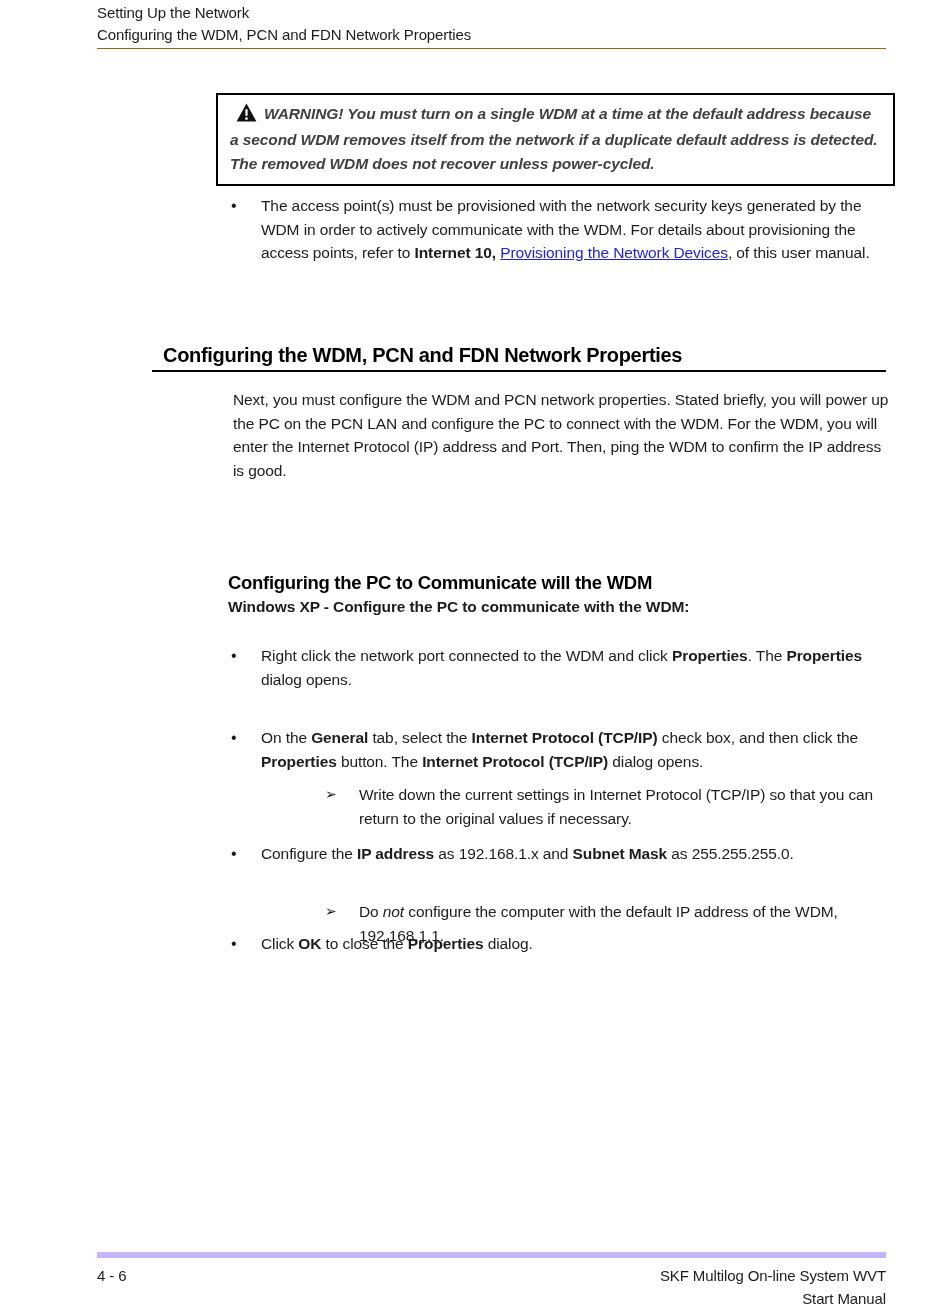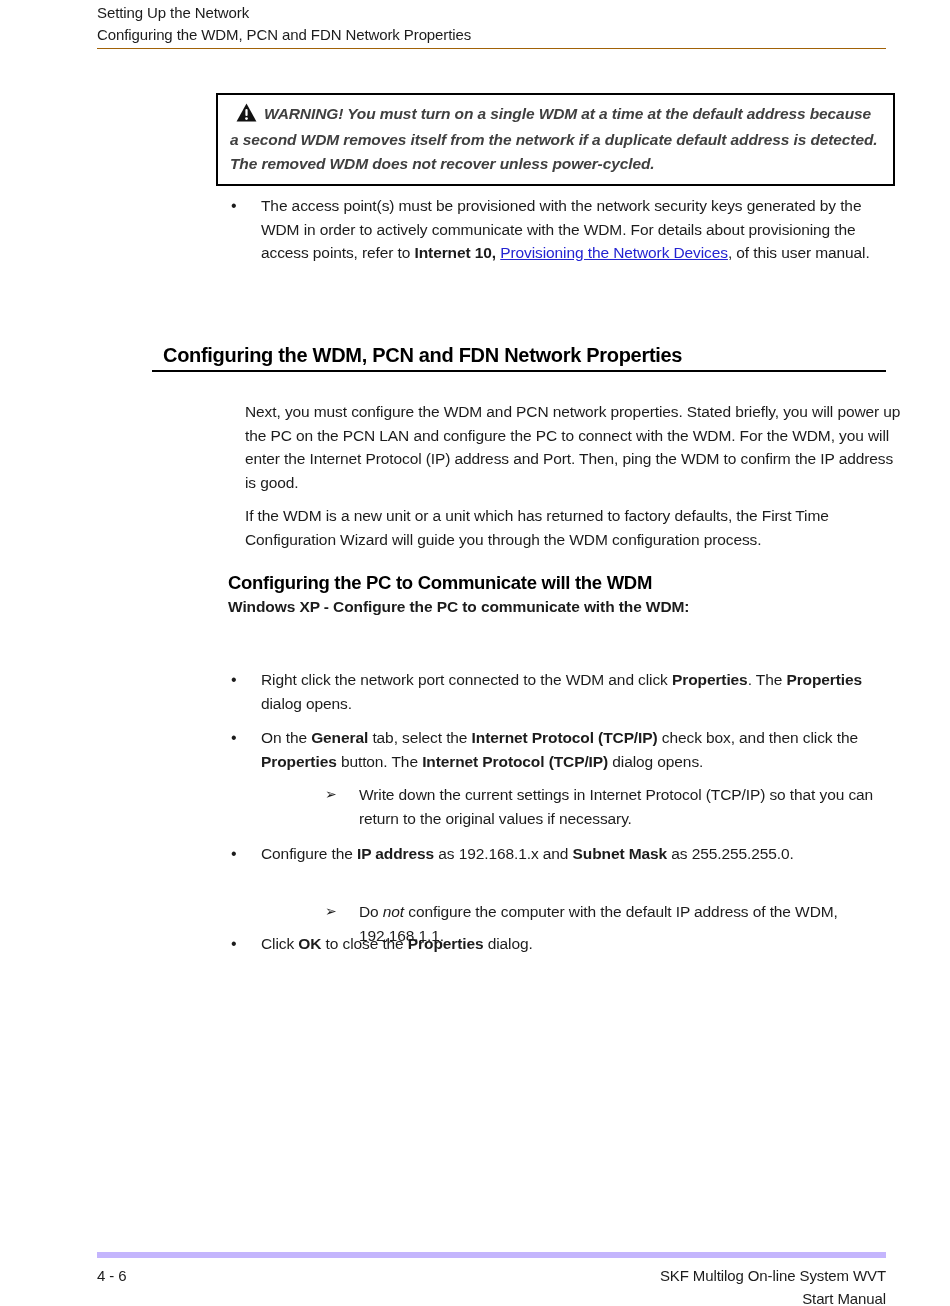--- a/index.html
+++ b/index.html
@@ -43,26 +43,26 @@
     position:absolute; left:152px; top:330px; width:734px; box-sizing:border-box;
     padding:0 0 3px 11px; border-bottom:2px solid #000;
     font-size:20px; line-height:24px; font-weight:bold; color:#000;
     letter-spacing:-0.3px;
   }
   .subsection-heading {
     position:absolute; left:228px; top:556px; width:660px;
     font-size:18.5px; line-height:24px; font-weight:bold; color:#000;
     letter-spacing:-0.3px;
   }
-  .para { position:absolute; left:228px; width:660px; margin:17px; }
+  .para { position:absolute; left:228px; width:660px; margin:5px; }
   .p1 { top:383px; }
   .p2 { top:487px; }
   .winxp { position:absolute; left:228px; top:595px; width:660px; font-weight:bold; }
   .b1 { top:632px; }
-  .b2 { top:668px; }
+  .b2 { top:644px; }
   .b3 { top:726px; }
   .sb1 { top:783px; }
   .b4 { top:842px; }
   .sb2 { top:877px;margin-top:23px; }
   .b5 { top:932px; }
   .intro-bullet { top:194px; }
   
   .page-footer {
     position:absolute; left:97px; top:1252px; width:789px;
     border-top:6px solid #c4b5fd; padding-top:6px;
@@ -93,21 +93,20 @@
         </svg></span><strong>WARNING!</strong><span> You must turn on a single WDM at a time at the default address because a second WDM removes itself from the network if a duplicate default address is detected. The removed WDM does not recover unless power-cycled.</span>
   </div>
 
   <div class="bullet intro-bullet">
     <p><span>The access point(s) must be provisioned with the network security keys generated by the WDM in order to actively communicate with the WDM. For details about provisioning the access points, refer to </span><strong>Internet 10,</strong><span> </span><a class="doc-link">Provisioning the Network Devices</a><span>, of this user manual.</span></p>
   </div>
 
   <h1 class="section-heading">Configuring the WDM, PCN and FDN Network Properties</h1>
 
   <p class="para p1">Next, you must configure the WDM and PCN network properties. Stated briefly, you will power up the PC on the PCN LAN and configure the PC to connect with the WDM.  For the WDM, you will enter the Internet Protocol (IP) address and Port. Then, ping the WDM to confirm the IP address is good.</p>
-  <p class="para p2">If the WDM is a new unit or a unit which has returned to factory defaults, the First Time Configuration Wizard will guide you through the WDM configuration process.</p>
 
   <h2 class="subsection-heading">Configuring the PC to Communicate will the WDM</h2>
 
   <p class="winxp">Windows XP - Configure the PC to communicate with the WDM:</p>
 
 
   <div class="bullet b2">
     <p><span>Right click the network port connected to the WDM and click </span><strong>Properties</strong><span>. The </span><strong>Properties</strong><span> dialog opens.</span></p>
   </div>
 

